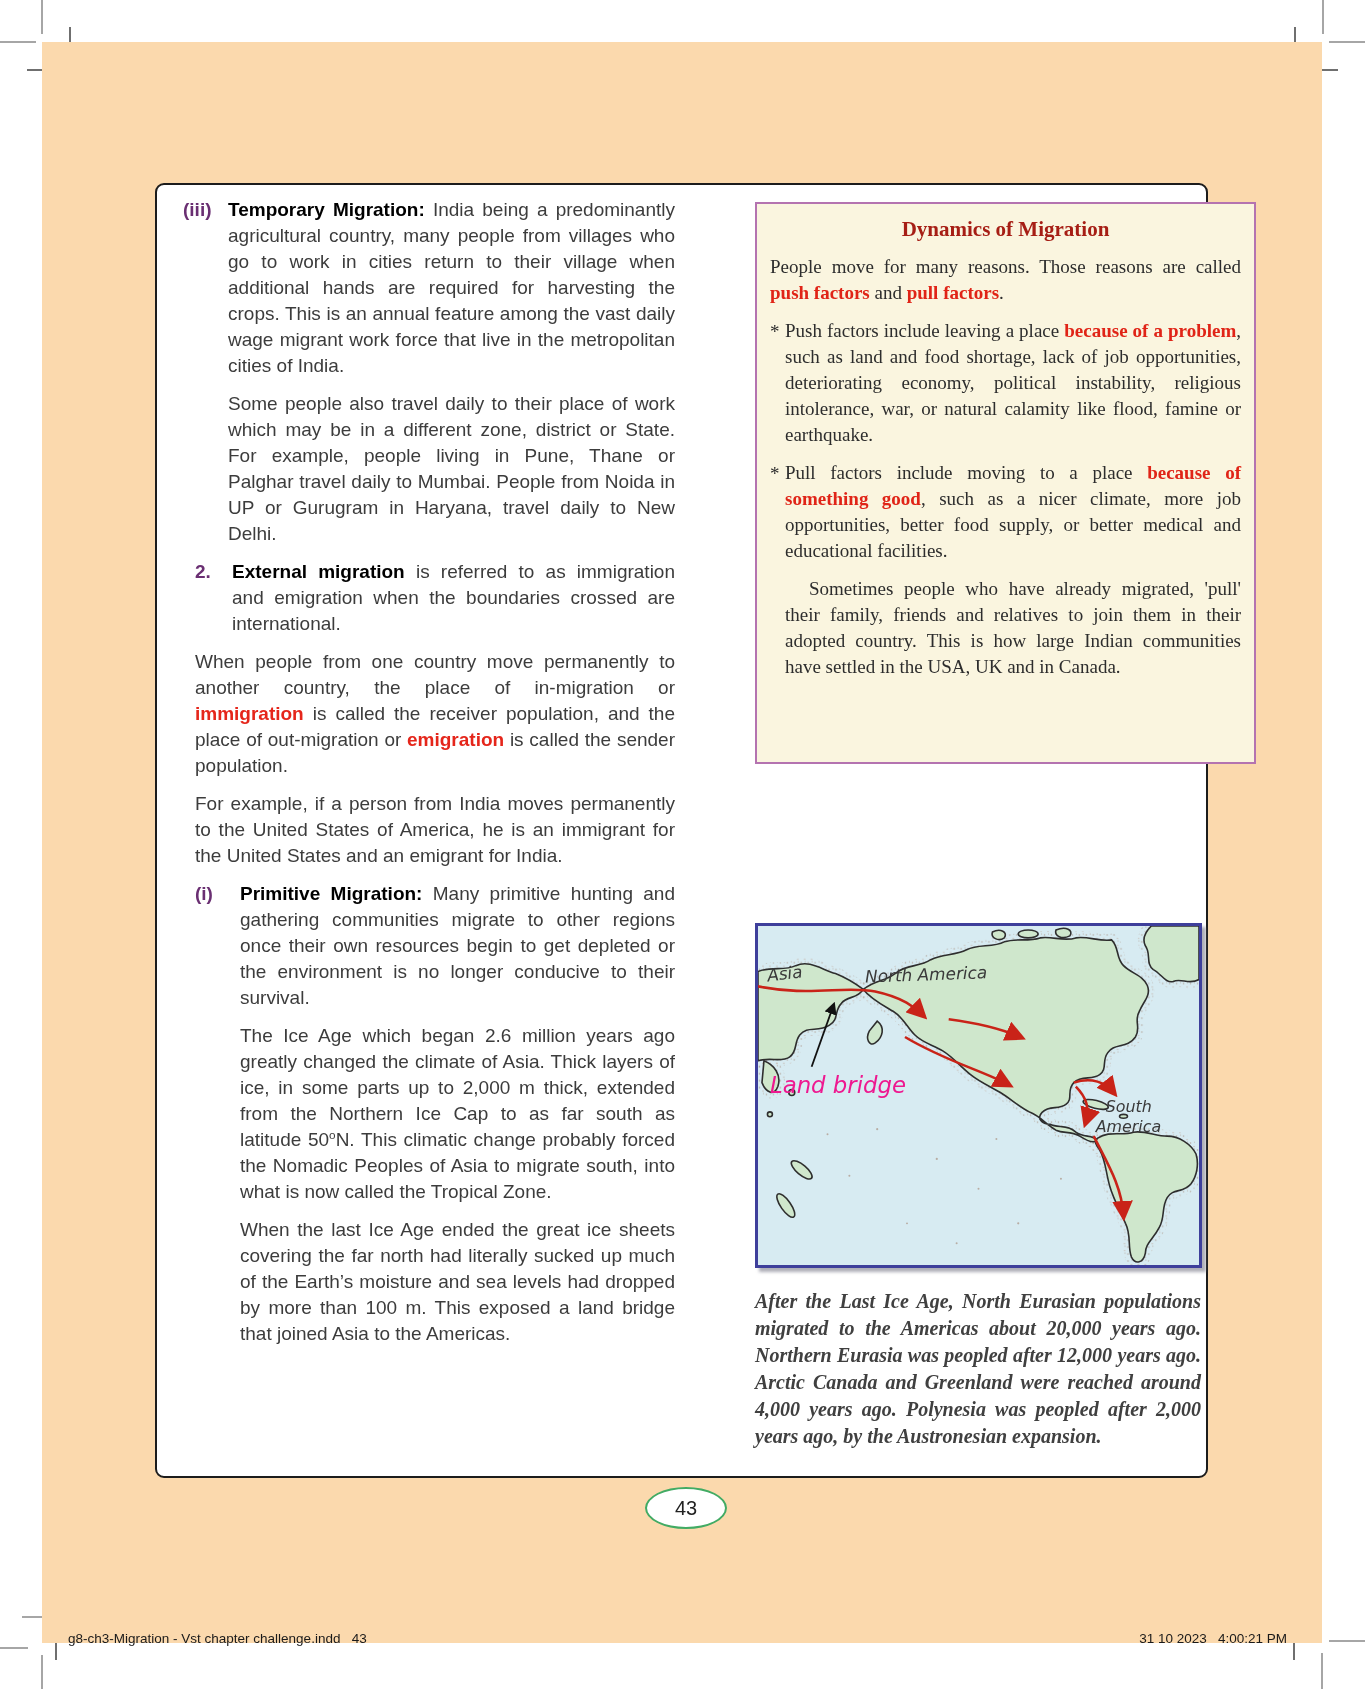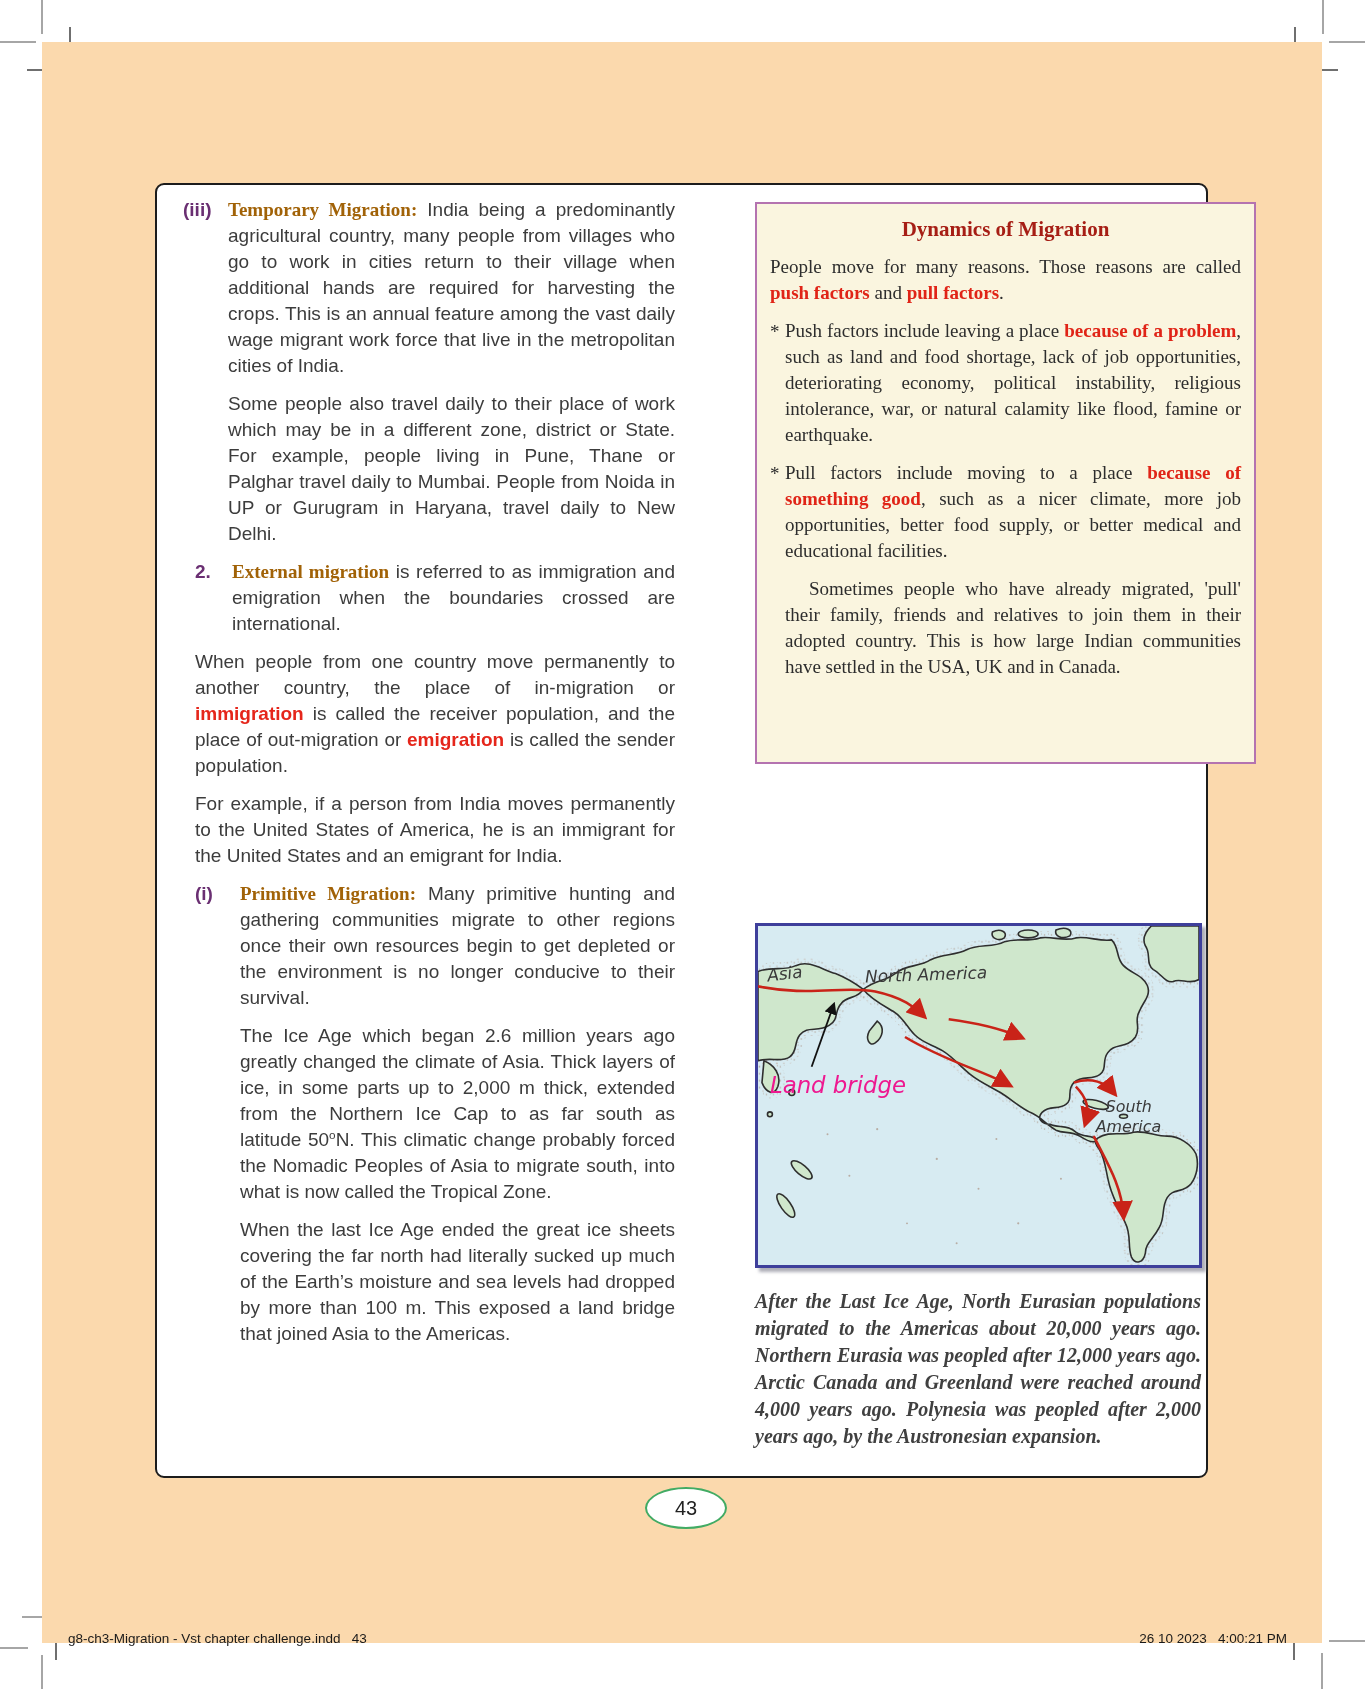--- a/index.html
+++ b/index.html
@@ -16,21 +16,21 @@
         font-size:19px;line-height:26px;color:#3c3c3c;text-align:justify;}
   .left-col p{margin:0 0 12px 0;}
   .item{position:relative;margin:0 0 12px 0;}
   .item .lbl{position:absolute;left:0;top:0;font-weight:bold;color:#6a2f72;}
   .hang45{padding-left:45px;}
   .hang37{padding-left:37px;}
   .ml12{margin-left:12px !important;}
   .ind45{margin-left:45px !important;}
   .ind12{margin-left:12px !important;}
   .ind57{margin-left:57px !important;}
-  .h-purple{font-weight:bold;color:#a16207;font-family:Liberation Serif, serif;}
+  .h-purple{font-weight:bold;color:#000000;}
   .h-red{font-weight:bold;color:#e5261b;}
   .sup{font-size:0.62em;vertical-align:super;line-height:0;}
 
   
   .infobox{position:absolute;left:755px;top:202px;width:501px;height:562px;box-sizing:border-box;
         background:#faf5df;border:2px solid #b473b0;padding:8px 13px 0 13px;overflow:hidden;
         font-family:"Liberation Serif",serif;font-size:19px;line-height:26px;color:#2d2d2d;
         text-align:justify;}
   .ib-title{text-align:center;font-weight:bold;color:#a61e15;font-size:21px;margin:4px 0 12px 0;}
   .infobox p{margin:0 0 12px 0;}
@@ -214,15 +214,15 @@
     </svg>
   </div>
 
   <p class="caption">After the Last Ice Age, North Eurasian populations migrated to the Americas about 20,000 years ago. Northern Eurasia was peopled after 12,000 years ago. Arctic Canada and Greenland were reached around 4,000 years ago. Polynesia was peopled after 2,000 years ago, by the Austronesian expansion.</p>
 
   <div class="oval">
     <span>43</span>
   </div>
 
   <div class="footer-text footer-left">g8-ch3-Migration - Vst chapter challenge.indd   43</div>
-  <div class="footer-text footer-right">26 10 2023   4:00:21 PM</div>
+  <div class="footer-text footer-right">31 10 2023   4:00:21 PM</div>
 
 </div>
 
 </body></html>

